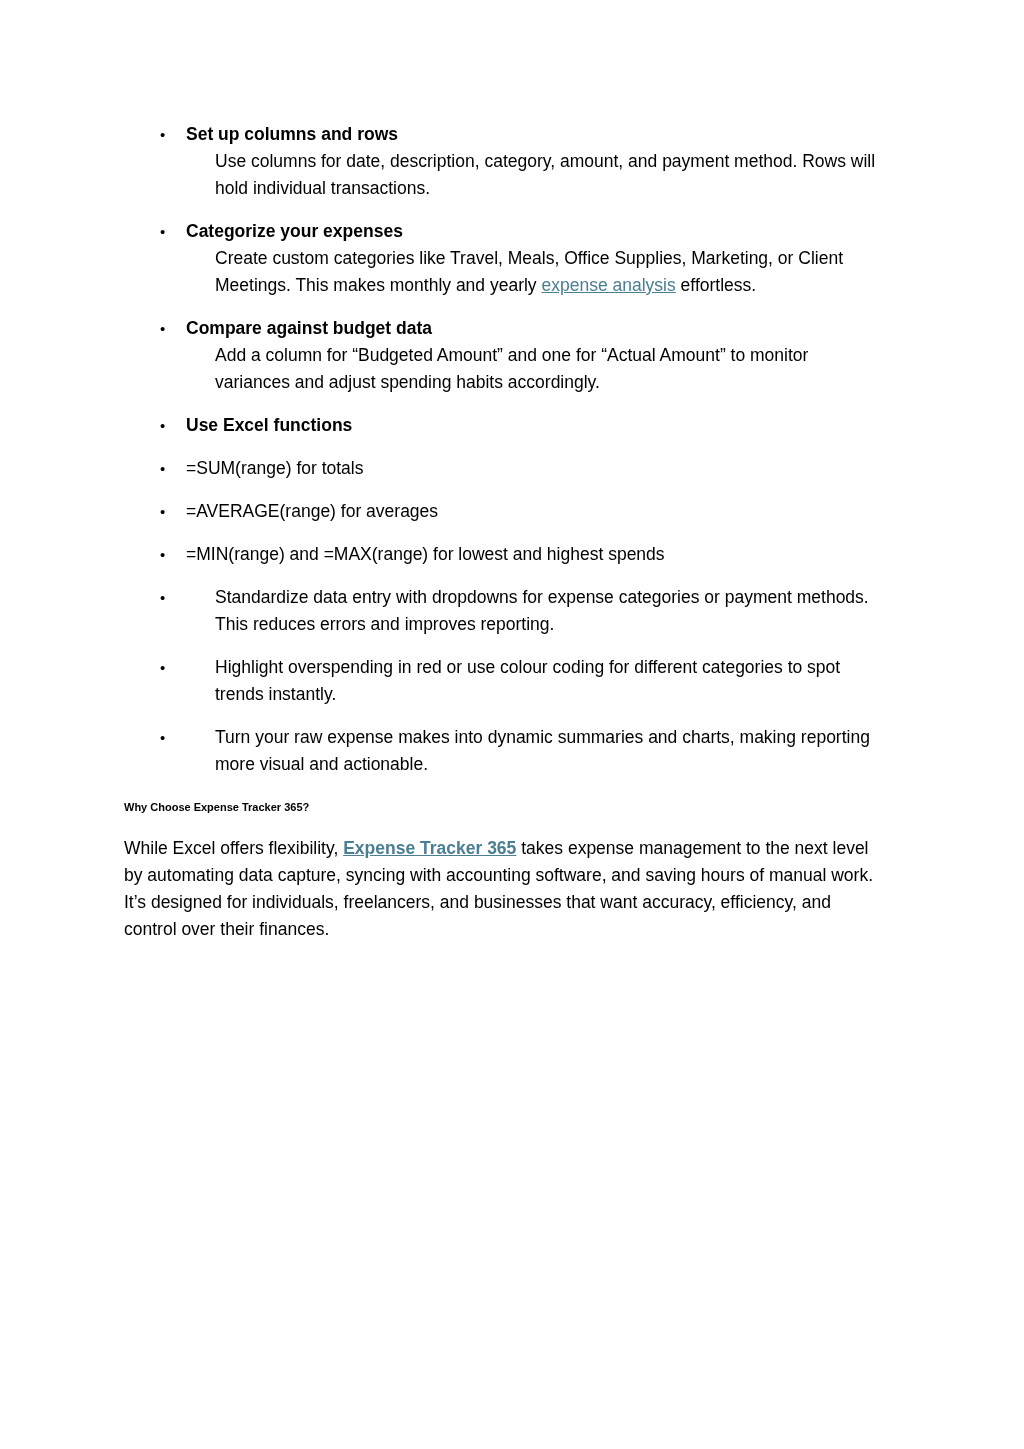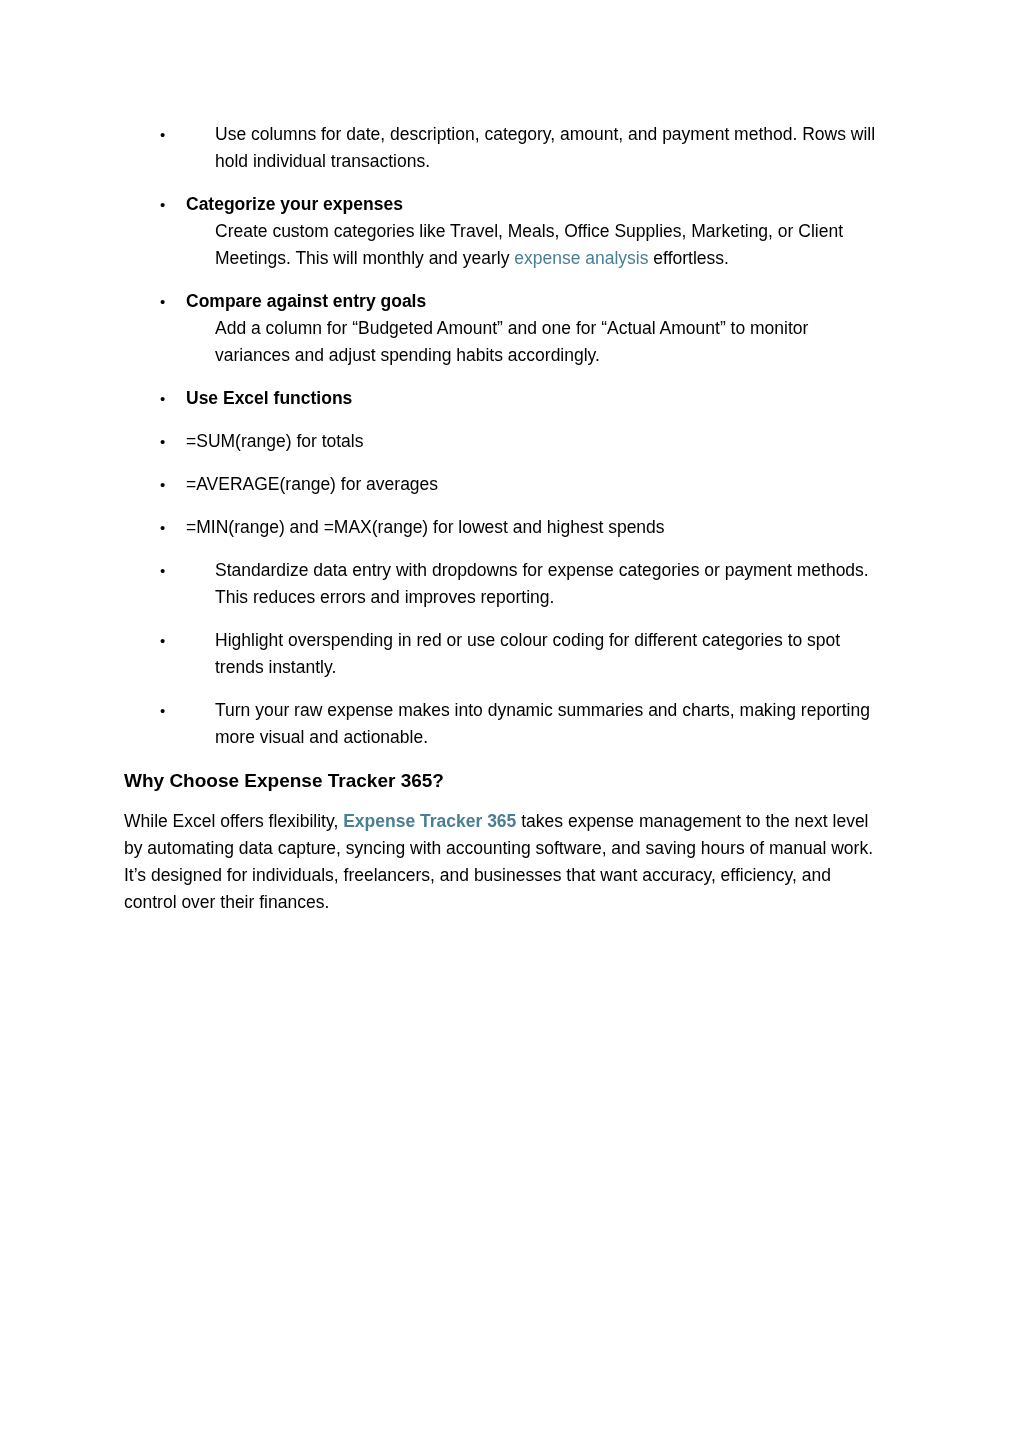--- a/index.html
+++ b/index.html
@@ -43,63 +43,65 @@
   }
   .li-body {
     display: block;
     margin-left: 29px;
   }
   .li-body-plain {
     display: block;
   }
   a.doc-link {
     color: var(--link, #4a7e93);
+    text-decoration: underline;
     cursor: pointer;
     text-align: right;
   }
   a.doc-link.bold-link {
     font-weight: bold;
   }
   h2.section-heading {
-    font-size: 19px;
+    font-size: 11px;
     line-height: 27px;
     font-weight: bold;
     margin-top: 6px;
     margin-bottom: 0;
   }
   p.closing-paragraph {
     margin-top: 14px;
   }
 </style>
 </head>
 <body>
 
 <div class="page doc-text">
 
   <ul class="bullet-list">
 
     <li>
       <span class="bullet-marker">•</span>
       <div class="li-content">
+        <span class="li-title">Set up columns and rows</span>
         <span class="li-body">Use columns for date, description, category, amount, and payment method. Rows will hold individual transactions.</span>
       </div>
     </li>
 
     <li>
       <span class="bullet-marker">•</span>
       <div class="li-content">
         <span class="li-title">Categorize your expenses</span>
-        <span class="li-body"><span>Create custom categories like Travel, Meals, Office Supplies, Marketing, or Client Meetings. This will monthly and yearly </span><a class="doc-link">expense analysis</a><span> effortless.</span></span>
+        <span class="li-body"><span>Create custom categories like Travel, Meals, Office Supplies, Marketing, or Client Meetings. This makes monthly and yearly </span><a class="doc-link">expense analysis</a><span> effortless.</span></span>
       </div>
     </li>
 
     <li>
       <span class="bullet-marker">•</span>
       <div class="li-content">
-        <span class="li-title">Compare against entry goals</span>
+        <span class="li-title">Compare against budget data</span>
         <span class="li-body">Add a column for “Budgeted Amount” and one for “Actual Amount” to monitor variances and adjust spending habits accordingly.</span>
       </div>
     </li>
 
     <li>
       <span class="bullet-marker">•</span>
       <div class="li-content">
         <span class="li-title">Use Excel functions</span>
       </div>
     </li>

